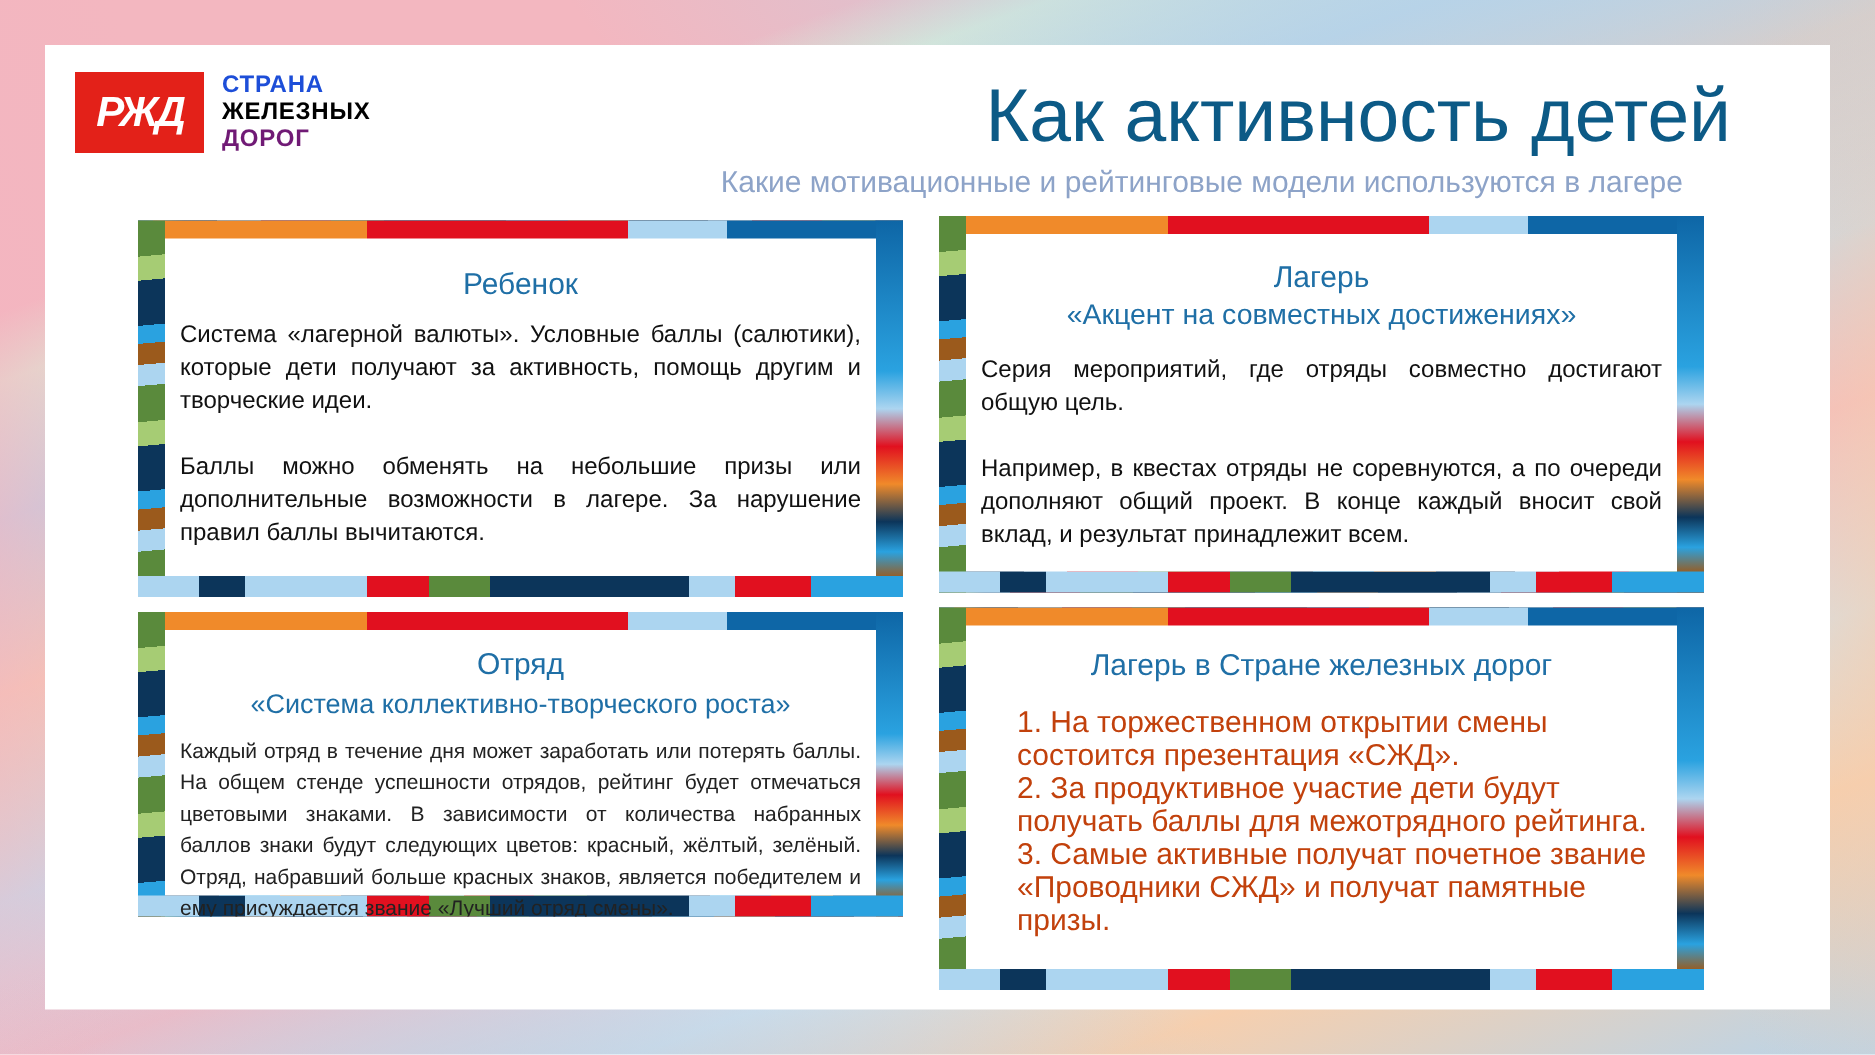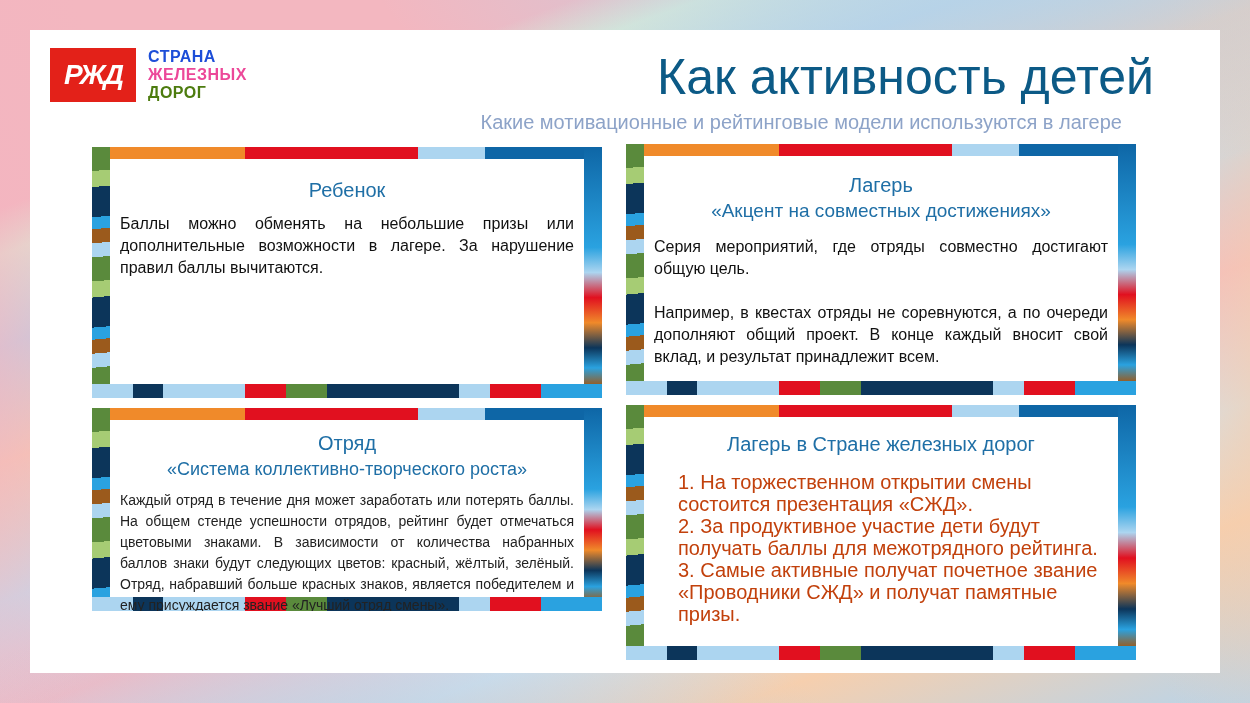--- a/index.html
+++ b/index.html
@@ -23,22 +23,22 @@
     background: #ffffff;
   }
   .logo { position: absolute; left: 20px; top: 18px; display: flex; align-items: center; }
   .logo-box {
     width: 86px; height: 54px; background: #e32119;
     display: flex; align-items: center; justify-content: center;
     color: #fff; font-weight: bold; font-style: italic; font-size: 28px; letter-spacing: -2px;
   }
   .logo-text { margin-left: 12px; font-weight: bold; font-size: 16px; line-height: 18px; letter-spacing: 0.5px; }
   .logo-text .l1 { color: #1d4ed8; }
-  .logo-text .l2 { color: #ec4899; }
-  .logo-text .l3 { color: #4d7c0f; }
+  .logo-text .l2 { color: #000000; }
+  .logo-text .l3 { color: #701a75; }
   .title {
     position: absolute; right: 66px; top: 18px;
     font-size: 50px; color: #0c5a86; font-weight: normal; letter-spacing: 0px;
   }
   .subtitle {
     position: absolute; right: 98px; top: 81px;
     font-size: 20px; color: #8da3c8;
   }
   .card {
     position: absolute; width: 510px;
@@ -109,20 +109,21 @@
   <div class="subtitle">Какие мотивационные и рейтинговые модели используются в лагере</div>
 </div>
 
 <div class="card c1">
   <div class="stripes"></div>
   <div class="left-band"></div>
   <div class="right-band"></div>
   <div class="bottom-band"></div>
   <div class="inner">
     <h2>Ребенок</h2>
+    <p>Система «лагерной валюты». Условные баллы (салютики), которые дети получают за активность, помощь другим и творческие идеи.</p>
     <p>Баллы можно обменять на небольшие призы или дополнительные возможности в лагере. За нарушение правил баллы вычитаются.</p>
   </div>
 </div>
 
 <div class="card c2">
   <div class="stripes"></div>
   <div class="left-band"></div>
   <div class="right-band"></div>
   <div class="bottom-band"></div>
   <div class="inner">

